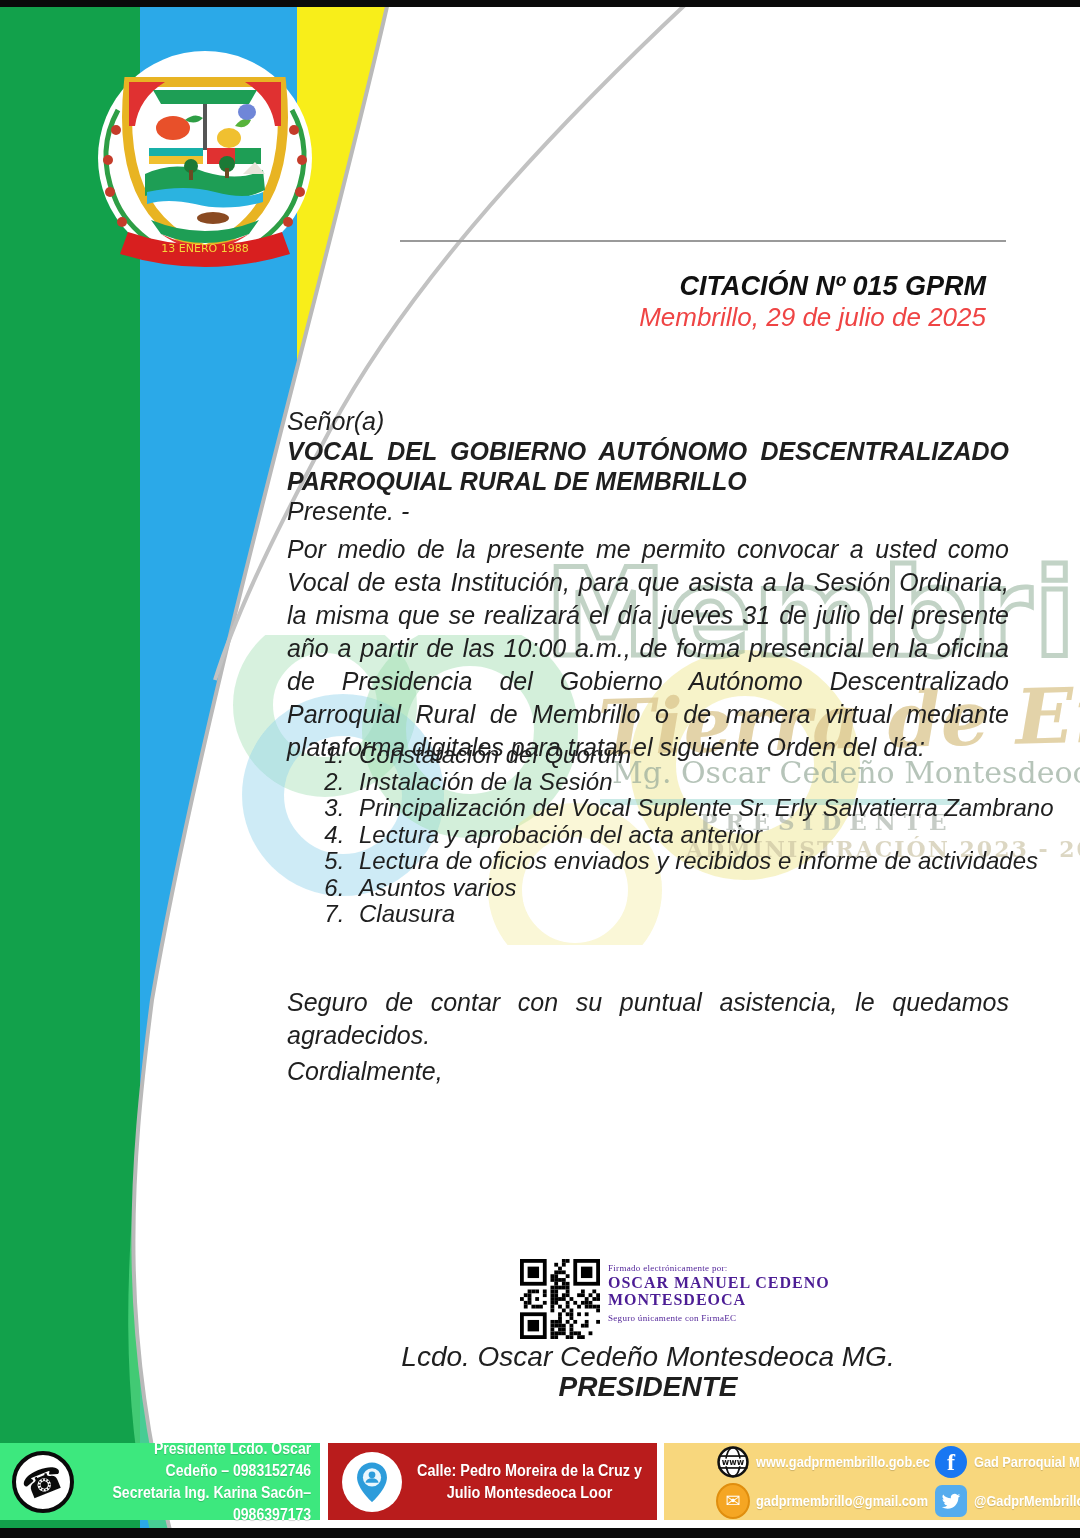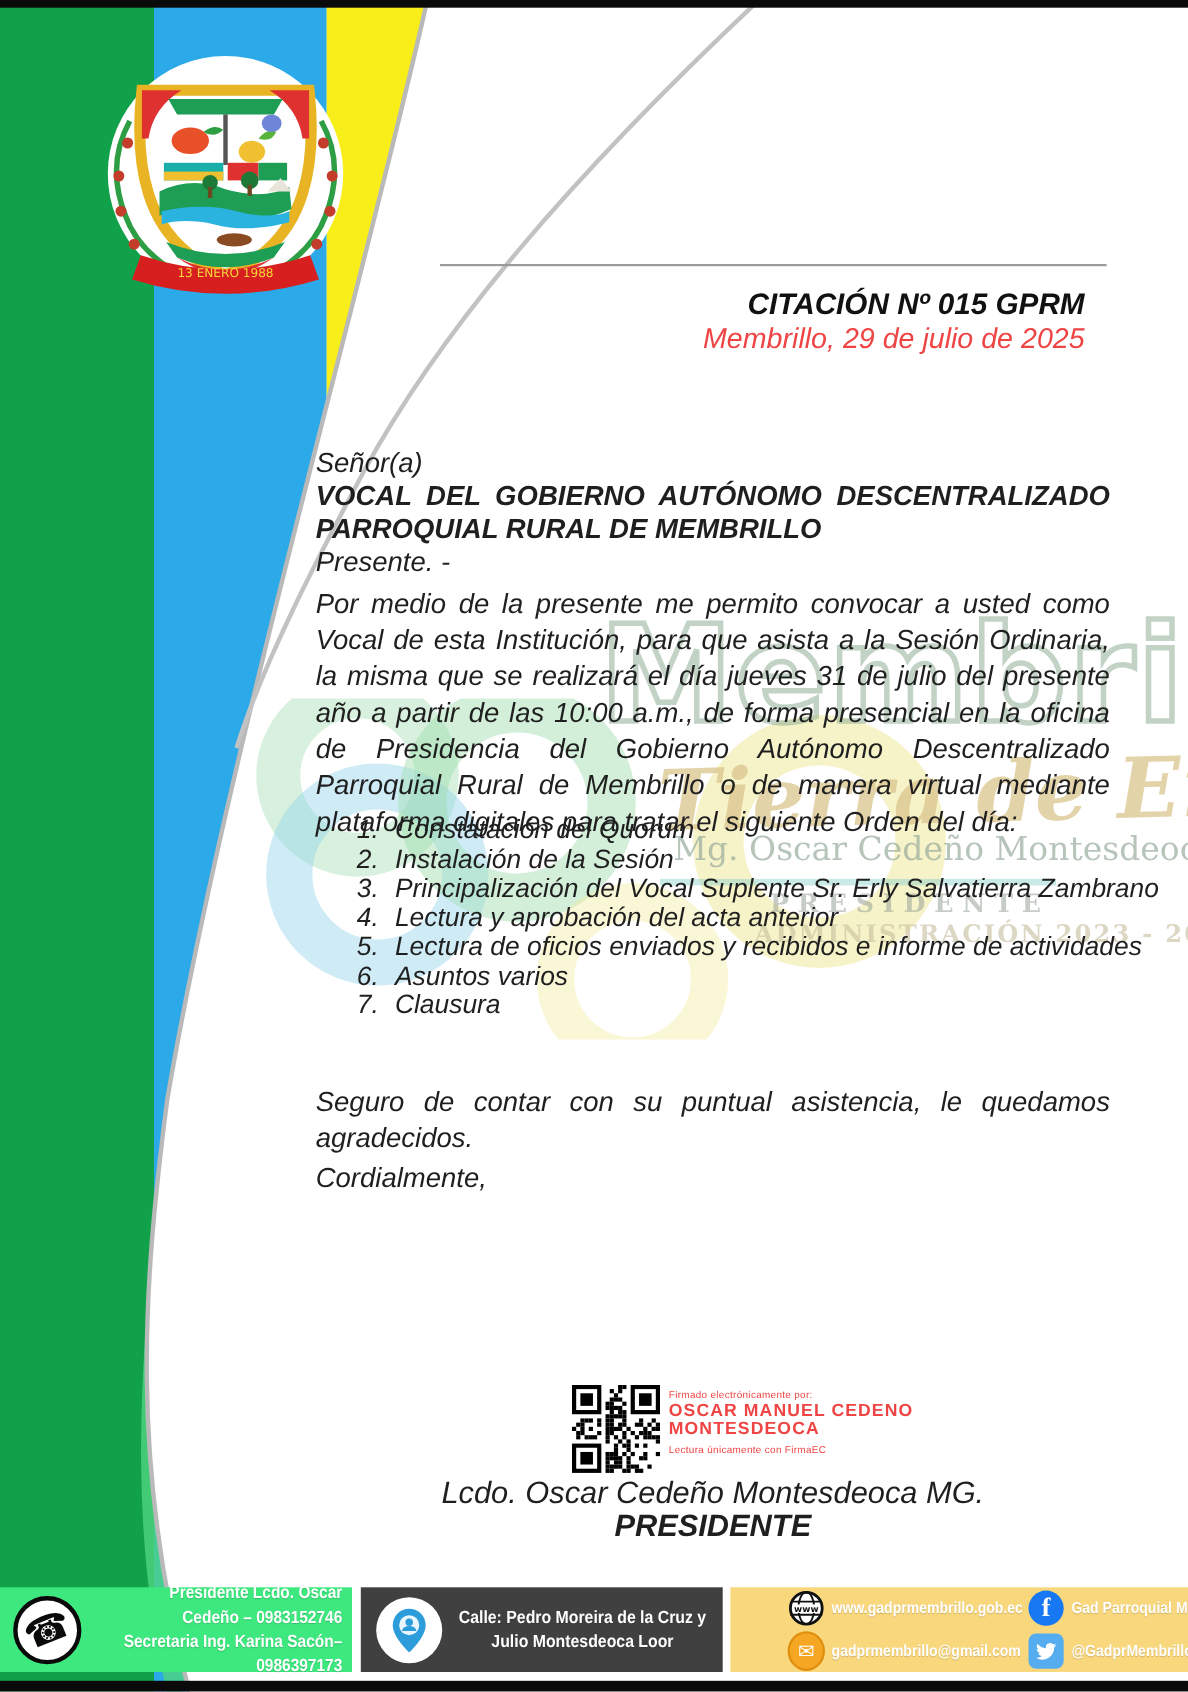--- a/index.html
+++ b/index.html
@@ -21,45 +21,45 @@
   .wm-underline{left:600px;top:799px;width:360px;height:6px;background:rgba(138,208,202,.45);}
   .wm-role{left:700px;top:810px;font:700 23px/1 "DejaVu Serif",serif;letter-spacing:8px;color:rgba(152,162,152,.55);}
   .wm-admin{left:686px;top:838px;font:700 22px/1 "DejaVu Serif",serif;letter-spacing:2px;color:rgba(198,190,158,.62);white-space:nowrap;}
   
   .hdr{left:372px;top:48px;width:668px;text-align:center;}
   .hdr .t{font:700 35px/44px "Liberation Serif",serif;color:#b01116;}
   .hdr .ruc{font:700 30px/33px "Liberation Serif",serif;color:#141414;margin-top:3px;}
   .hdr .loc{font:700 31px/33px "Liberation Serif",serif;color:#3c3c3c;letter-spacing:.5px;}
   .hdr-rule{left:400px;top:240px;width:606px;height:0;border-top:2px solid #9a9a9a;}
   
-  .cit-block{right:94px;top:261px;text-align:right;}
+  .cit-block{right:94px;top:271px;text-align:right;}
   .cit-no{font:italic 700 27px/31px "Liberation Sans",sans-serif;color:#111;}
   .cit-date{font:italic 26px/31px "Liberation Sans",sans-serif;color:#ef4444;}
   
   .col{left:287px;width:722px;}
   .it{font:italic 25px/30px "Liberation Sans",sans-serif;}
   .recipient-name{font:italic 700 25px/30px "Liberation Sans",sans-serif;text-align:justify;}
   .para{font:italic 25px/33px "Liberation Sans",sans-serif;text-align:justify;}
   ol.agenda{margin:0;padding:0 0 0 64px;font:italic 24px/26.5px "Liberation Sans",sans-serif;}
   ol.agenda li{text-align:justify;padding-left:8px;}
   ol.agenda li::marker{font-style:italic;}
   .closing{font:italic 25px/33px "Liberation Sans",sans-serif;text-align:justify;}
   .farewell{font:italic 25px/30px "Liberation Sans",sans-serif;}
   
   .qr{left:518px;top:1259px;}
-  .stamp{left:608px;top:1263px;font-family:Liberation Sans, sans-serif;color:#ef4444;}
+  .stamp{left:608px;top:1263px;font-family:Liberation Serif, serif;color:#4c1d95;}
   .stamp .tiny{font-size:9px;line-height:11px;letter-spacing:.3px;}
   .stamp .nm{font-weight:700;font-size:16px;line-height:17px;letter-spacing:1px;}
   .sig-name{left:287px;top:1341px;width:722px;text-align:center;font:italic 28px/32px "Liberation Sans",sans-serif;}
   .sig-role{left:287px;top:1371px;width:722px;text-align:center;font:italic 700 28px/32px "Liberation Sans",sans-serif;}
   
   .footer{left:0;top:1443px;width:1080px;height:77px;}
   .panel{position:absolute;top:0;height:77px;display:flex;align-items:center;}
   .panel-phone{left:0;width:320px;background:#3de87e;}
-  .panel-address{left:328px;width:329px;background:#404040;}
+  .panel-address{left:328px;width:329px;background:#b91c1c;}
   .panel-links{left:664px;width:416px;background:#f8d77d;}
   .ft-text{color:#fff;font:700 16px/22px "Liberation Sans",sans-serif;text-shadow:0 1px 1px rgba(0,0,0,.18);}
   .phone-lines{flex:1;text-align:right;padding-right:10px;transform:scaleX(.88);transform-origin:right center;}
   .addr-lines{flex:1;text-align:center;transform:scaleX(.9);transform-origin:center;}
   .icon-badge{width:60px;height:60px;border-radius:50%;background:#fff;display:flex;align-items:center;justify-content:center;flex:0 0 auto;}
   .phone-badge{border:4px solid #0a0a0a;width:54px;height:54px;margin-left:12px;}
   .phone-glyph{font-size:34px;color:#0a0a0a;transform:rotate(-22deg);line-height:1;}
   .pin-badge{margin-left:14px;}
   .links-grid{display:grid;grid-template-columns:218px 198px;grid-template-rows:1fr 1fr;width:100%;height:100%;align-items:center;padding-left:44px;}
   .link-cell{display:flex;align-items:center;gap:6px;padding-left:8px;}
@@ -307,21 +307,21 @@
       <rect x="60" y="4" width="20" height="20" fill="#fff"></rect>
       <rect x="64" y="8" width="12" height="12" fill="#000"></rect>
       <rect x="0" y="56" width="28" height="28" fill="#000"></rect>
       <rect x="4" y="60" width="20" height="20" fill="#fff"></rect>
       <rect x="8" y="64" width="12" height="12" fill="#000"></rect>
     </svg>
   <div class="abs stamp">
     <div class="tiny">Firmado electrónicamente por:</div>
     <div class="nm">OSCAR MANUEL CEDENO</div>
     <div class="nm">MONTESDEOCA</div>
-    <div class="tiny" style="margin-top:5px">Lectura únicamente con FirmaEC</div>
+    <div class="tiny" style="margin-top:5px">Seguro únicamente con FirmaEC</div>
   </div>
   <div class="abs sig-name">Lcdo. Oscar Cedeño Montesdeoca MG.</div>
   <div class="abs sig-role">PRESIDENTE</div>
 
   <div class="abs footer">
     <div class="panel panel-phone">
       <div class="icon-badge phone-badge">
           <span class="phone-glyph">☎</span>
         </div>
       <div class="phone-lines">

